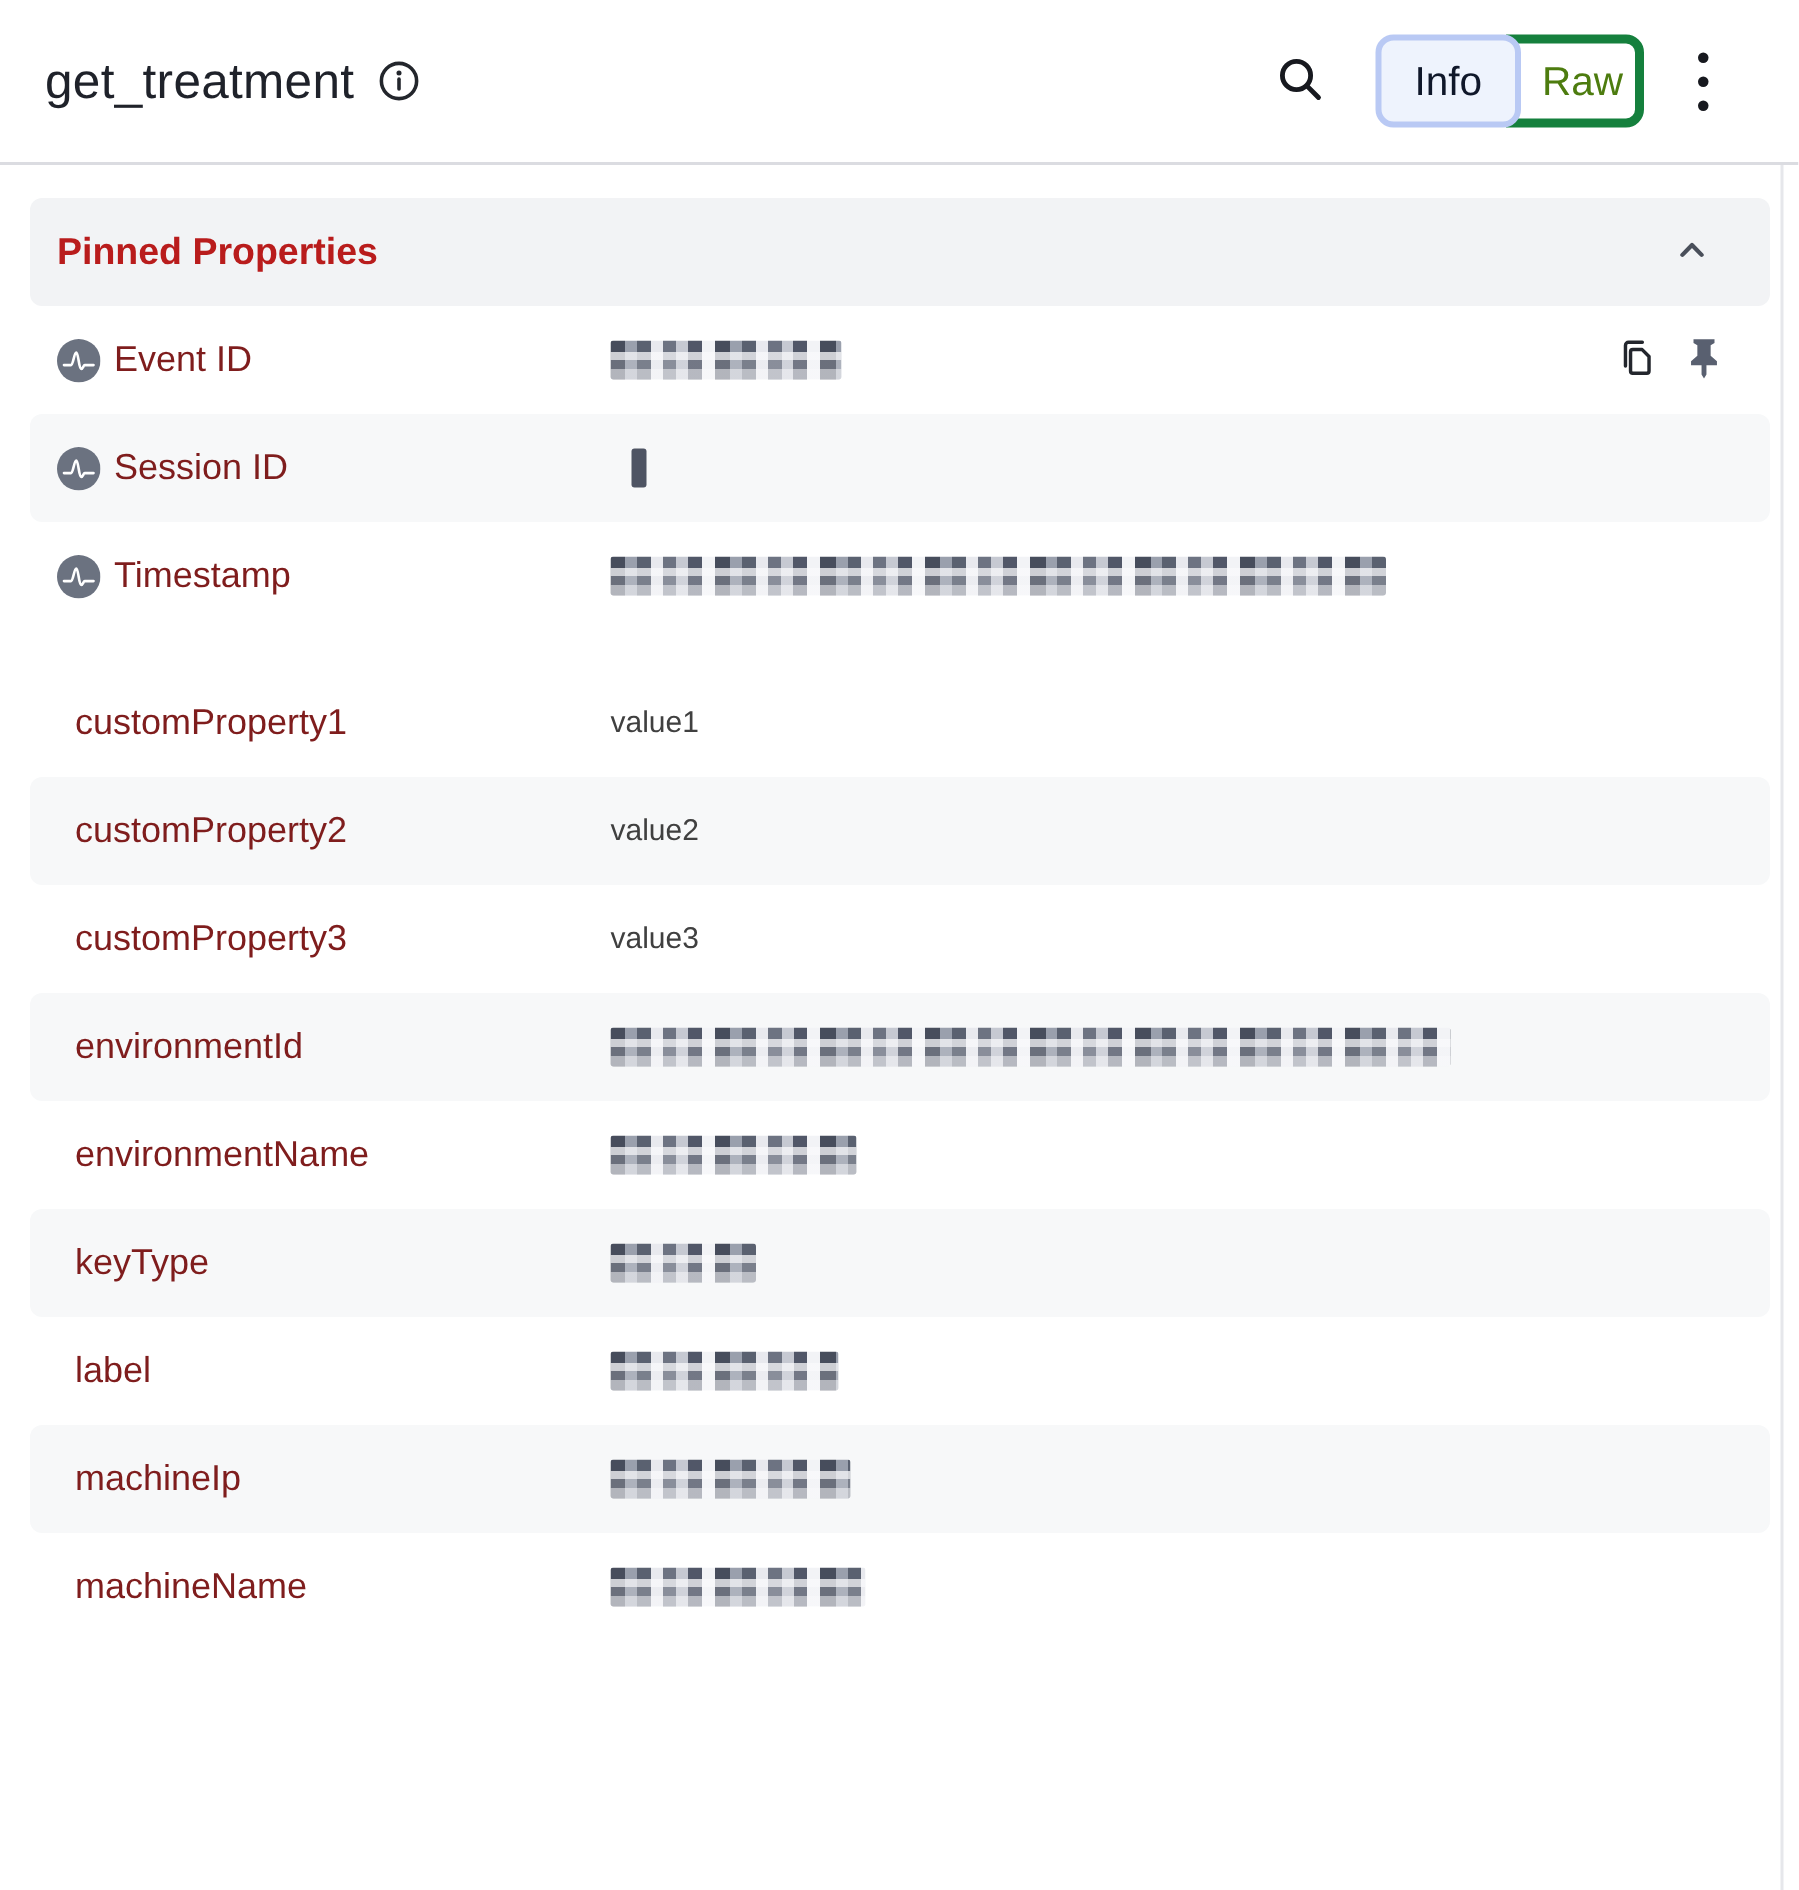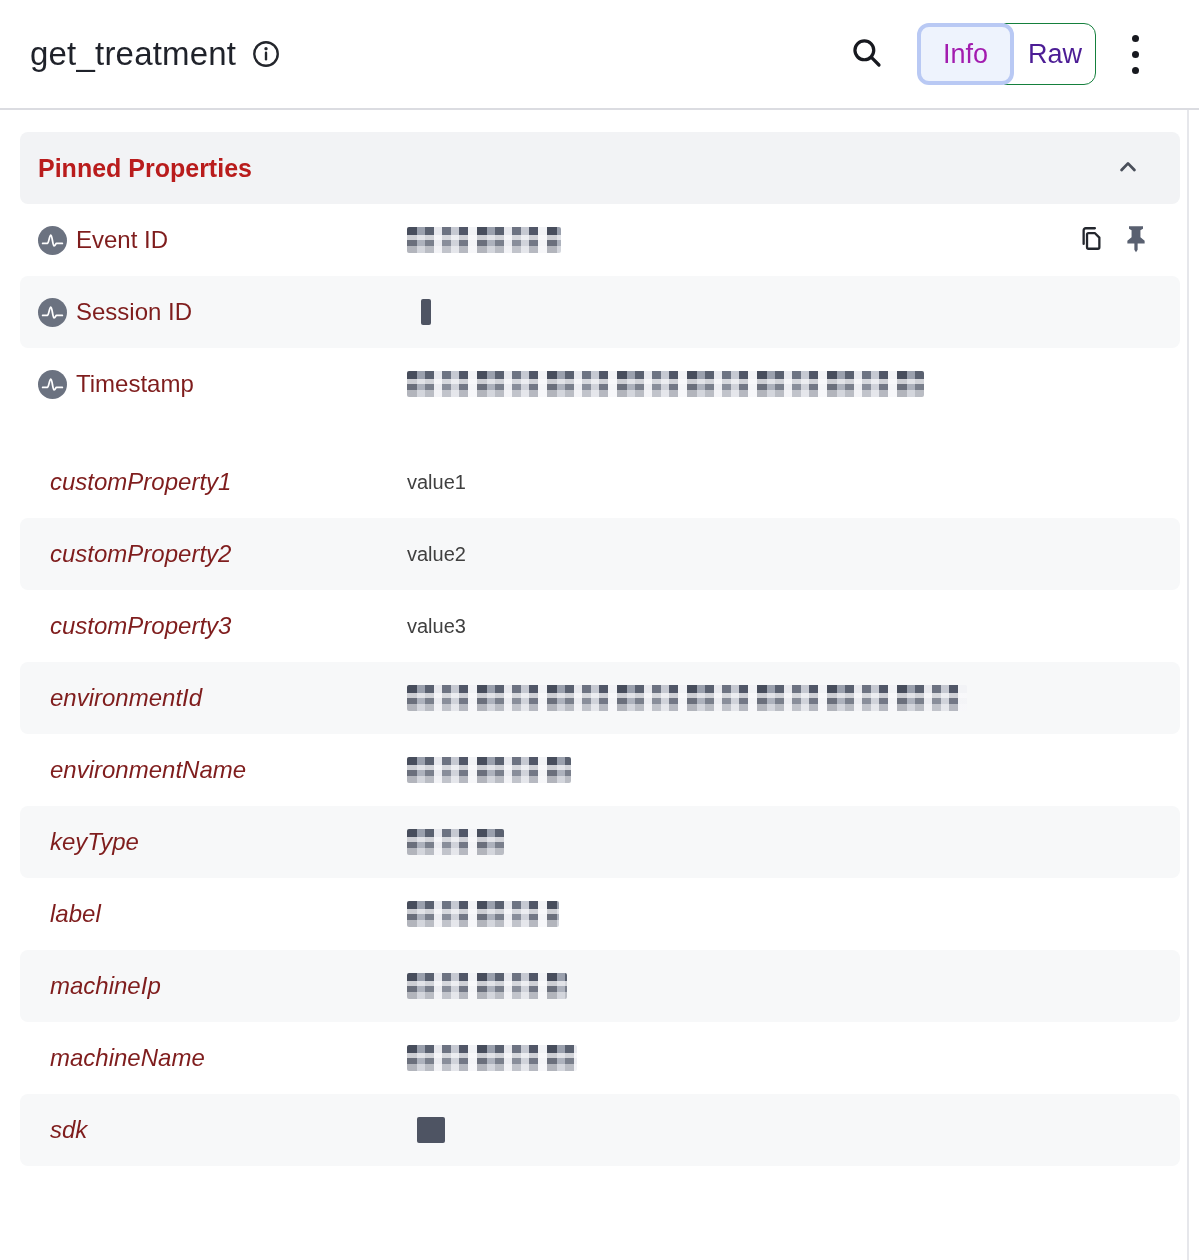--- a/index.html
+++ b/index.html
@@ -13,42 +13,42 @@
   .page-title { font-size:33px; font-weight:500; color:#1f222a; letter-spacing:.2px; }
   .info-icon svg { display:block; }
   .header-right { margin-left:auto; display:flex; align-items:center; gap:32px; }
   .icon-btn { background:none; border:none; padding:0; cursor:pointer; display:flex; align-items:center; }
 
   
   .seg-control { display:flex; align-items:center; }
   .seg { height:62px; display:flex; align-items:center; justify-content:center;
     font-size:27px; cursor:pointer; }
   .seg-info { width:97px; background:#eef3fd; border:4px solid #b9c9f4; border-radius:12px;
-    color:#a21caf; position:relative; z-index:2; }
-  .seg-raw { width:92px; background:#fff; border:1px solid #15803d; border-radius:0 12px 12px 0;
-    margin-left:-10px; padding-left:10px; color:#4c1d95; z-index:1; }
+    color:#0f172a; position:relative; z-index:2; }
+  .seg-raw { width:92px; background:#fff; border:6px solid #15803d; border-radius:0 12px 12px 0;
+    margin-left:-10px; padding-left:10px; color:#4d7c0f; z-index:1; }
 
   .kebab { display:flex; flex-direction:column; gap:9px; padding:4px; }
   .kebab span { width:7px; height:7px; border-radius:50%; background:#17191f; }
 
   
   .content { padding:22px 0 0 20px; }
   .section { width:1160px; }
   .section + .section { margin-top:26px; }
 
   .section-header { height:72px; background:#f2f3f5; border-radius:8px;
     display:flex; align-items:center; padding:0 20px 0 18px; cursor:pointer; }
   .section-title { font-size:25px; font-weight:700; color:#b91c1c; }
   .section-header .hdr-icon { margin-right:13px; display:flex; }
   .collapse-btn { margin-left:auto; margin-right:18px; }
 
   .row { height:72px; display:flex; align-items:center; }
   .row.alt { background:#f7f8f9; border-radius:8px; }
   .key-cell { width:387px; flex-shrink:0; display:flex; align-items:center; gap:9px; padding-left:18px; }
-  .rows-plain .key-cell { padding-left:30px;font-style:italic; }
+  .rows-plain .key-cell { padding-left:30px; }
   .key { font-size:24px; color:#7f1d1d; }
   .amp-icon { display:flex; }
   .val-cell { flex:1; display:flex; align-items:center; }
   .val { font-size:20px; color:#404040; }
 
   
   .redacted { height:26px; border-radius:2px;
     background-image:
       repeating-linear-gradient(180deg, rgba(250,250,252,0) 0 8px, rgba(250,250,252,.75) 8px 13px,
         rgba(250,250,252,.2) 13px 19px, rgba(250,250,252,.6) 19px 26px),
@@ -257,25 +257,17 @@
 
       <div class="row">
         <div class="key-cell">
             <span class="key">machineName</span>
           </div>
         <div class="val-cell">
             <div class="redacted" style="width: 170px;"></div>
           </div>
       </div>
 
-      <div class="row alt">
-        <div class="key-cell">
-            <span class="key">sdk</span>
-          </div>
-        <div class="val-cell">
-            <div class="redacted solid indent-sm" style="width: 28px;"></div>
-          </div>
-      </div>
     </div>
   </section>
 </main>
 
 <div class="right-divider"></div>
 
 </body></html>

